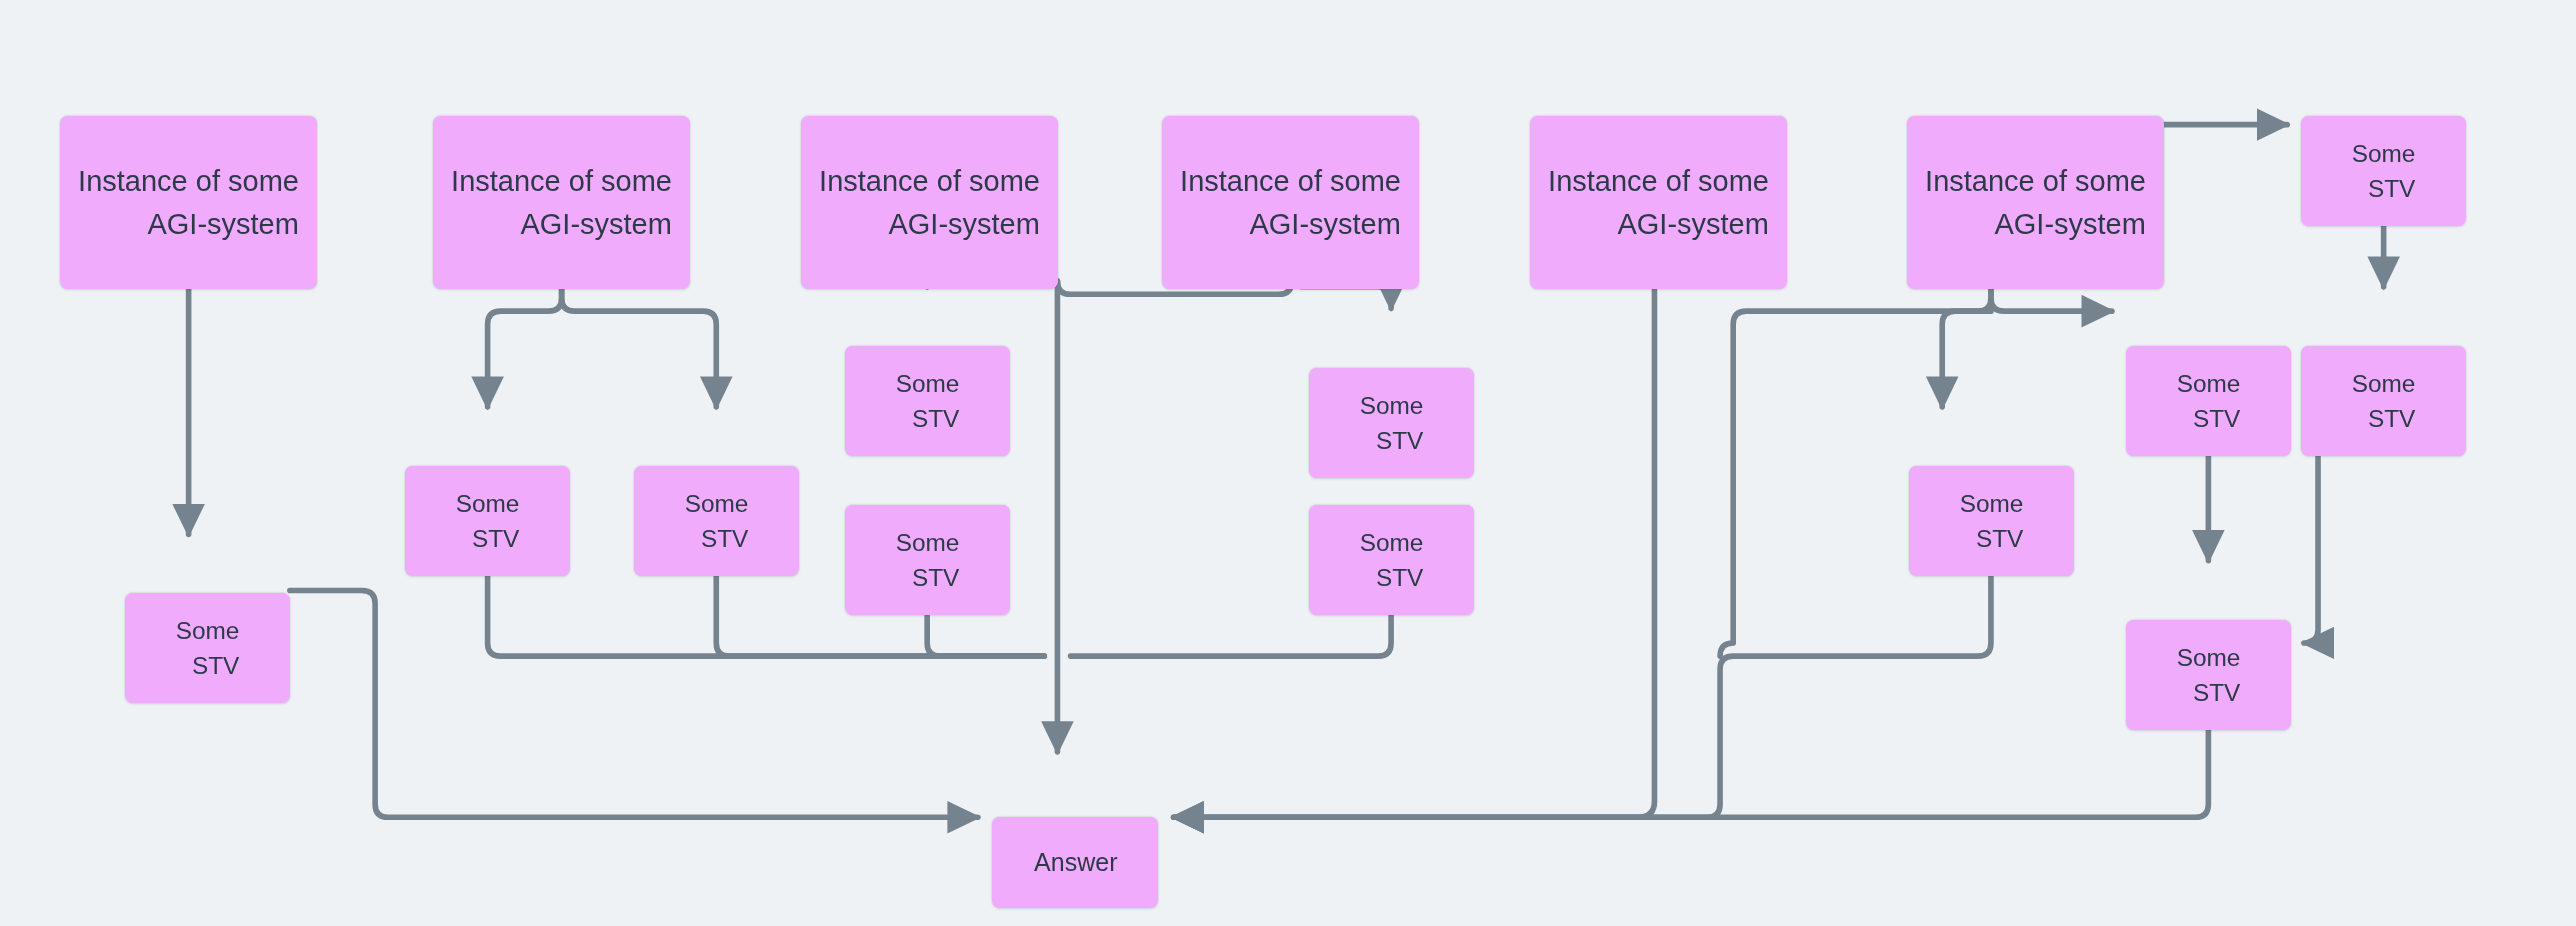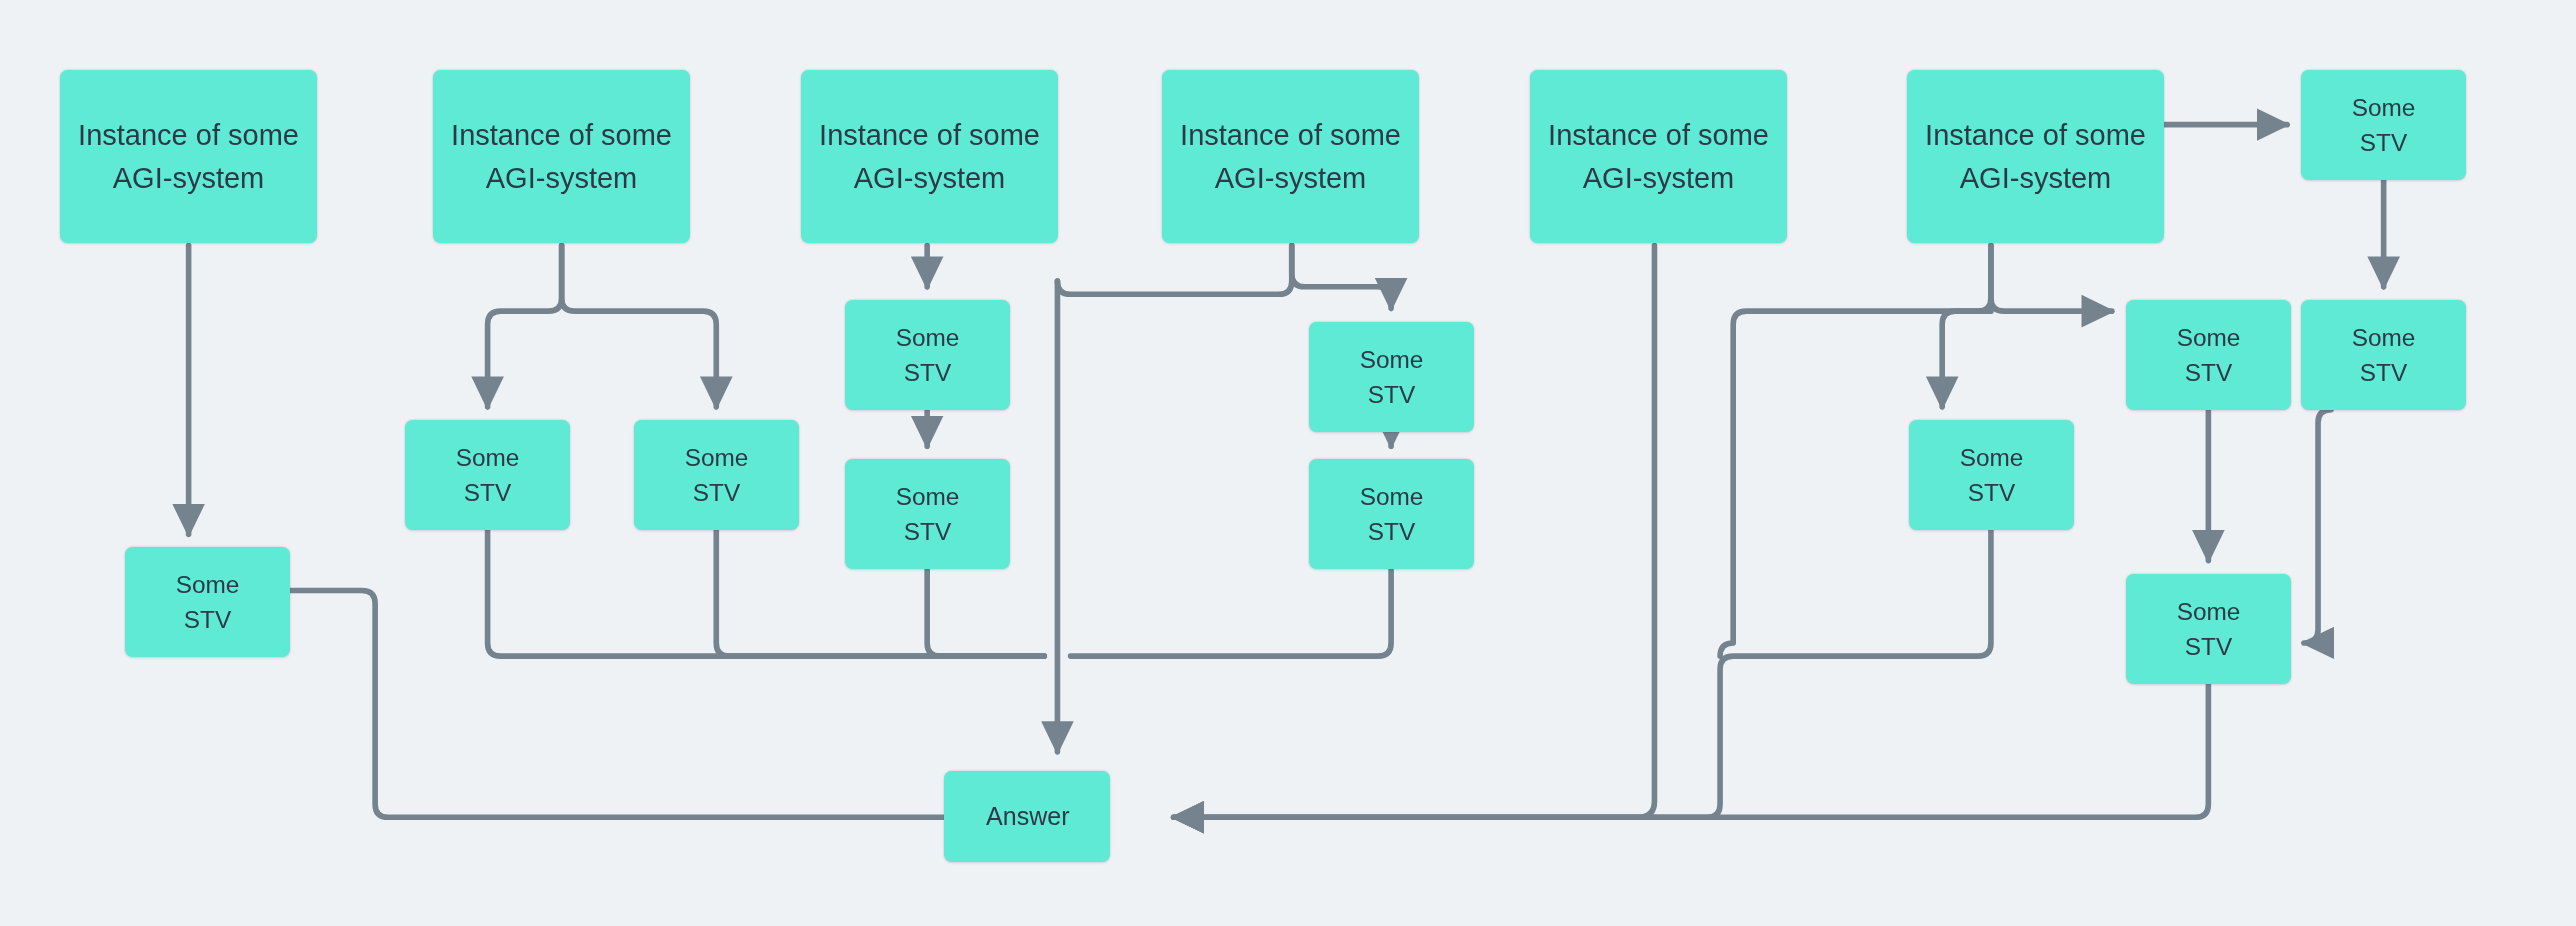--- a/index.html
+++ b/index.html
@@ -18,31 +18,32 @@
   #edges {
     position: absolute;
     left: 0;
     top: 0;
     width: 2576px;
     height: 926px;
     pointer-events: none;
   }
   .node {
     position: absolute;
-    background: #5eead4;
+    background: #f0abfc;
     border-radius: 7.5px;
     box-shadow: 0 0.9px 2.8px rgba(20,35,60,0.13), 0 0 0 0.9px rgba(20,35,60,0.035);
     display: flex;
     align-items: center;
     justify-content: center;
-    text-align: center;
+    text-align: right;
     color: #2c3a48;
     line-height: 1.45;
     box-sizing: border-box;
     z-index: 2;
+    margin-top: 46px;
   }
   .node .label {
     white-space: pre-line;
     display: block;
   }
   .node-agi {
     font-size: 29px;
     padding: 7.5px 13px;
   }
   .node-stv {
@@ -182,18 +183,18 @@
   </div>
   <div class="node node-stv" style="left:2126px;top:574px; width:165px; height:110px;">
     <span class="label">Some
 STV</span>
   </div>
   <div class="node node-stv" style="left:2301px;top:300px; width:165px; height:110px;">
     <span class="label">Some
 STV</span>
   </div>
 
-  <div class="node node-answer" style="left:944px;top:771px; width:166px; height:91px;padding-left:11px;">
+  <div class="node node-answer" style="left:992px;top:771px; width:166px; height:91px;padding-left:11px;">
     <span class="label">Answer</span>
   </div>
 
 </div>
 
 
 </body></html>

